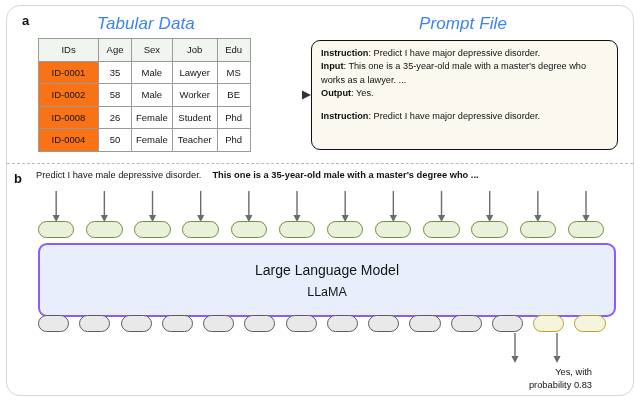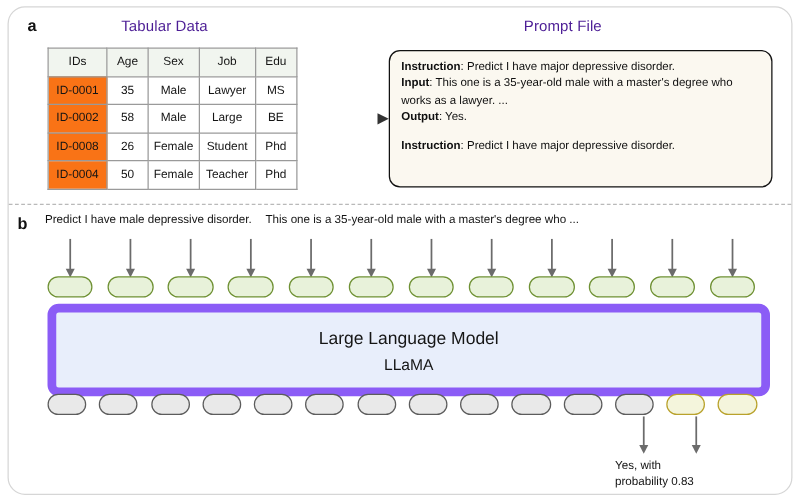--- a/index.html
+++ b/index.html
@@ -39,24 +39,25 @@
     font-weight: bold;
     font-size: 13px;
     color: #111;
   }
   #panel-a-letter { left: 22px; top: 13px; }
   #panel-b-letter { left: 14px; top: 171px; }
 
   
   .panel-title {
     position: absolute;
-    font-size: 12px;
-    color: #4c1d95;
+    font-size: 17px;
+    color: #3b82f6;
     letter-spacing: .1px;
     white-space: nowrap;
+    font-style: italic;
   }
   #tabular-title { left: 97px; top: 14px; }
   #prompt-title  { left: 419px; top: 14px; }
 
   
   #tabular-table {
     position: absolute;
     left: 38px; top: 38px;
     border-collapse: collapse;
     font-size: 9.5px;
@@ -66,21 +67,21 @@
     border: 1px solid #9a9a9a;
     text-align: center;
     height: 22.5px;
     padding: 0 4px;
     font-weight: normal;
     white-space: nowrap;
     color: #141414;
   }
   #tabular-table thead th { background: #f1f5ef; }
   #tabular-table tbody td:first-child { background: #f97316; }
-  .col-ids { width: 47px; }
+  .col-ids { width: 60px; }
   .col-age { width: 33px; }
   .col-sex { width: 40px; }
   .col-job { width: 45px; }
   .col-edu { width: 33px; }
 
   
   #table-to-prompt-arrow {
     position: absolute;
     left: 236px; top: 88px;
     width: 76px; height: 14px;
@@ -103,21 +104,21 @@
   .prompt-gap { height: 9px; }
 
   
   #panel-b-sentence {
     position: absolute;
     left: 36px; top: 170px;
     font-size: 9.3px;
     color: #121212;
     white-space: nowrap;
   }
-  #panel-b-sentence .seg2 { margin-left: 11px; }
+  #panel-b-sentence .seg2 { margin-left: 11px; font-weight: bold; }
 
   
   #input-arrow-row {
     position: absolute;
     left: 38px; top: 191px;
     width: 578px; height: 31px;
   }
 
   
   .token-row {
@@ -138,42 +139,42 @@
   .token-green  { background: #e8f2da; border: 1.5px solid #6f9134; }
   .token-gray   { background: #e9e9e9; border: 1.5px solid #5c5c5c; }
   .token-yellow { background: #f4f5dc; border: 1.5px solid #b9a22c; }
 
   
   #llm-box {
     position: absolute;
     left: 38px; top: 243px;
     width: 578px; height: 74px;
     background: #e8eefb;
-    border: 7px solid #8b5cf6;
+    border: 2px solid #8b5cf6;
     border-radius: 9px;
     display: flex;
     flex-direction: column;
     align-items: center;
     justify-content: center;
     gap: 7px;
   }
   #llm-title { font-size: 14px; color: #151515; }
   #llm-subtitle { font-size: 12.5px; color: #151515; }
 
   
   #output-arrows {
     position: absolute;
     left: 500px; top: 333px;
     width: 80px; height: 32px;
   }
   #output-label {
     position: absolute;
     left: 492px; top: 366px;
     width: 100px;
-    text-align: left;
+    text-align: right;
     font-size: 9.3px;
     line-height: 12.5px;
     color: #131313;
   }
 </style>
 </head>
 <body>
 
 <div id="figure-frame"></div>
 <div id="panel-divider"></div>
@@ -199,21 +200,21 @@
       <td>ID-0001</td>
       <td>35</td>
       <td>Male</td>
       <td>Lawyer</td>
       <td>MS</td>
     </tr>
     <tr>
       <td>ID-0002</td>
       <td>58</td>
       <td>Male</td>
-      <td>Large</td>
+      <td>Worker</td>
       <td>BE</td>
     </tr>
     <tr>
       <td>ID-0008</td>
       <td>26</td>
       <td>Female</td>
       <td>Student</td>
       <td>Phd</td>
     </tr>
     <tr>

